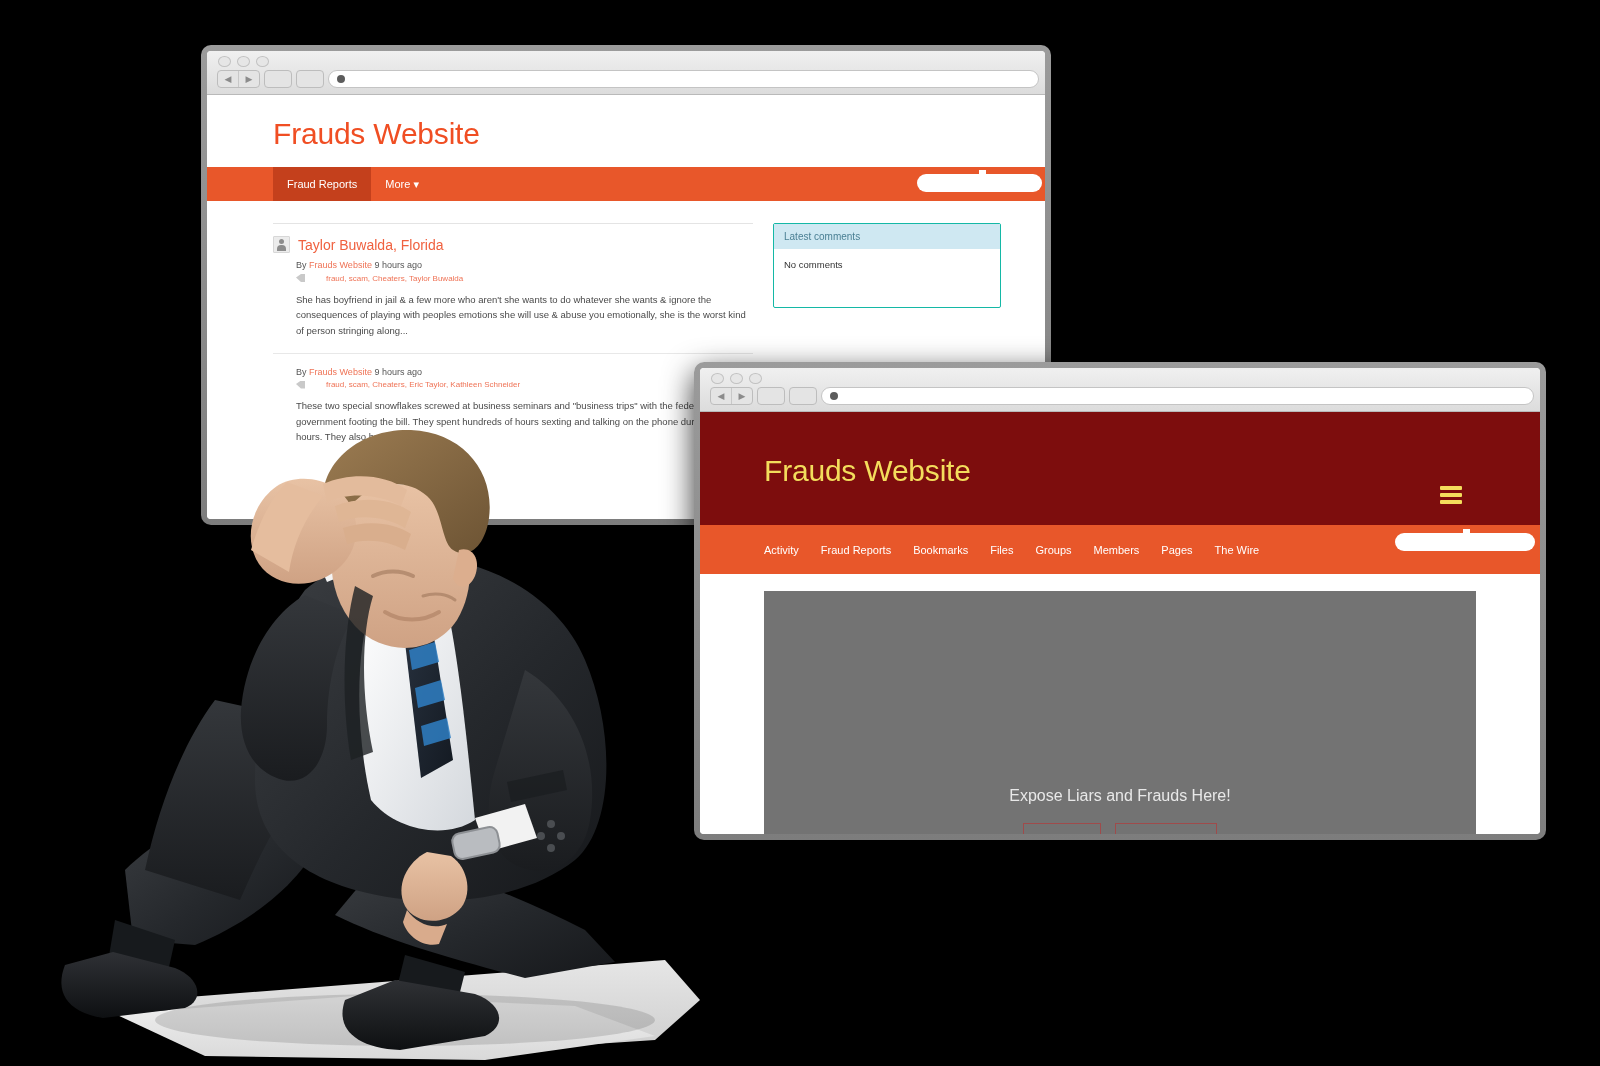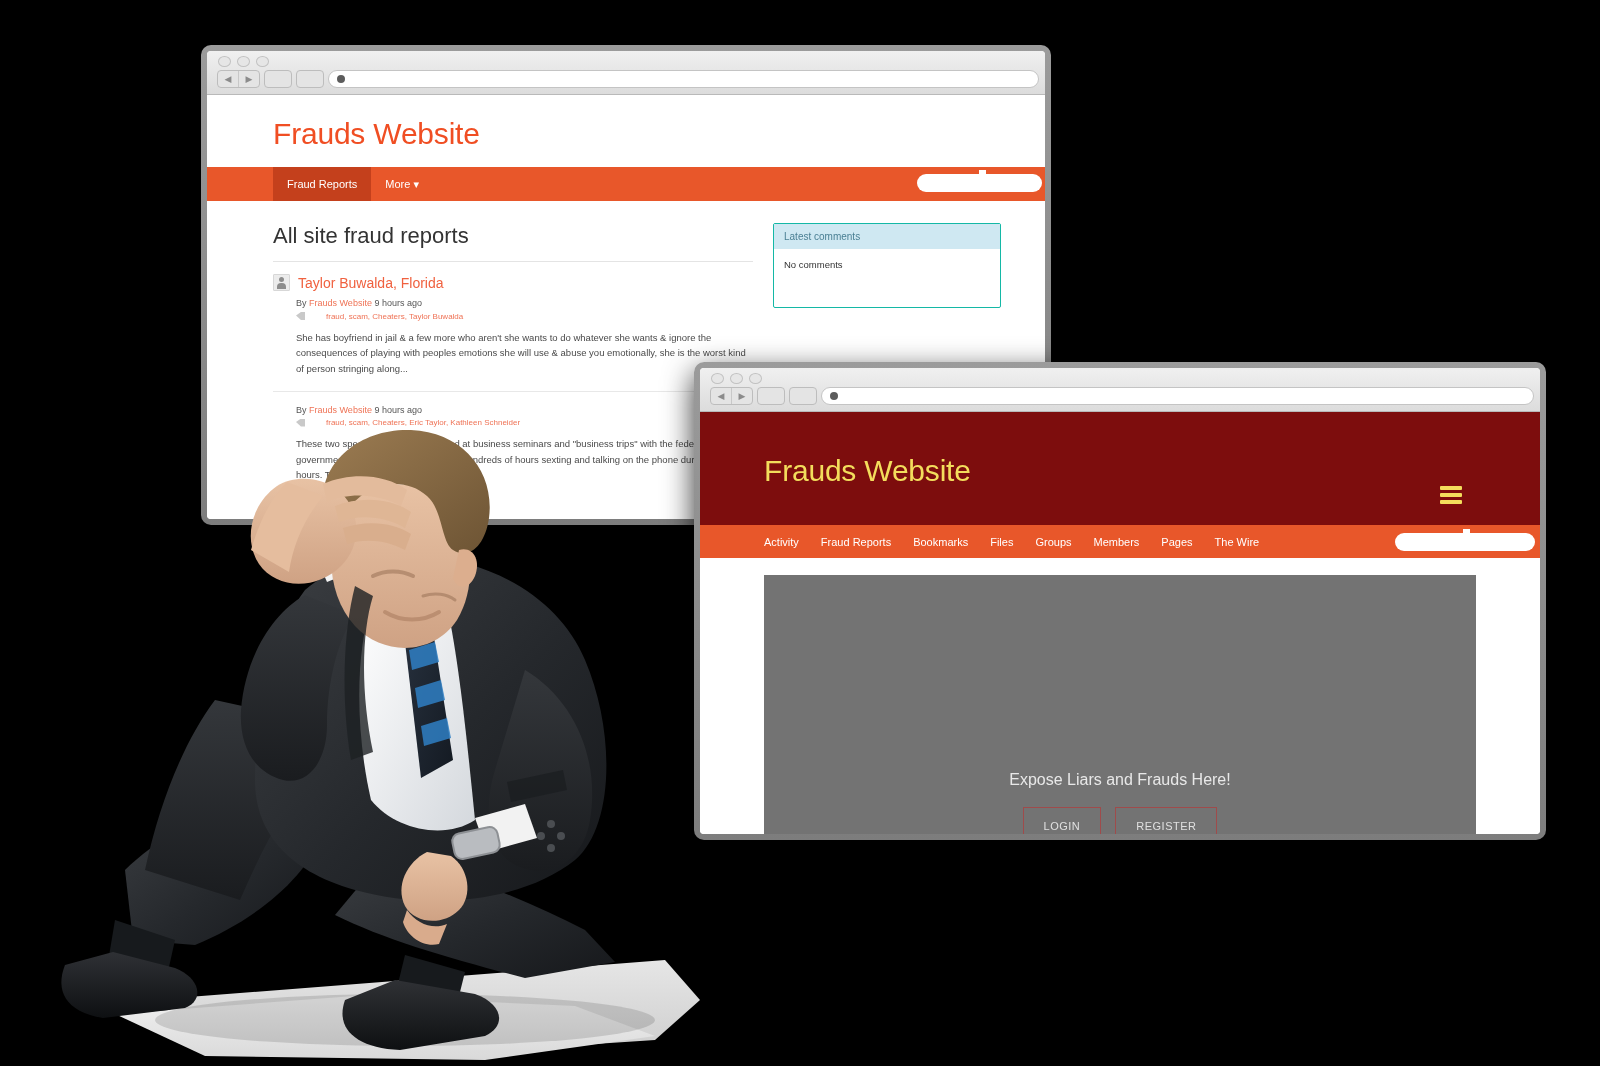--- a/index.html
+++ b/index.html
@@ -315,21 +315,21 @@
   }
   .hamburger i {
     display: block;
     height: 4px;
     background: #f3dd5c;
     margin-bottom: 3px;
     border-radius: 1px;
   }
   .navbar-orange-2 {
     background: #e8572a;
-    height: 33px;
+    height: 49px;
     display: flex;
     align-items: center;
     padding-left: 64px;
     position: relative;
     gap: 22px;
   }
   .nav-link-2 {
     color: #fff;
     font-size: 11px;
     text-decoration: none;
@@ -432,21 +432,20 @@
         <div class="nav-tab">
           <span>More ▾</span>
         </div>
         <div class="nav-search">
           <div class="caret"></div>
         </div>
       </div>
 
       <div class="content-wrap">
         <div class="main-col">
-          <h2 class="page-heading">All site fraud reports</h2>
           <div class="hr-line"></div>
 
           <div class="post">
             <div class="post-title-row">
               <div class="avatar-icon"></div>
               <span class="post-title">Taylor Buwalda, Florida</span>
             </div>
             <div class="post-meta">
               <span>By</span>
               <a href="#">Frauds Website</a>

